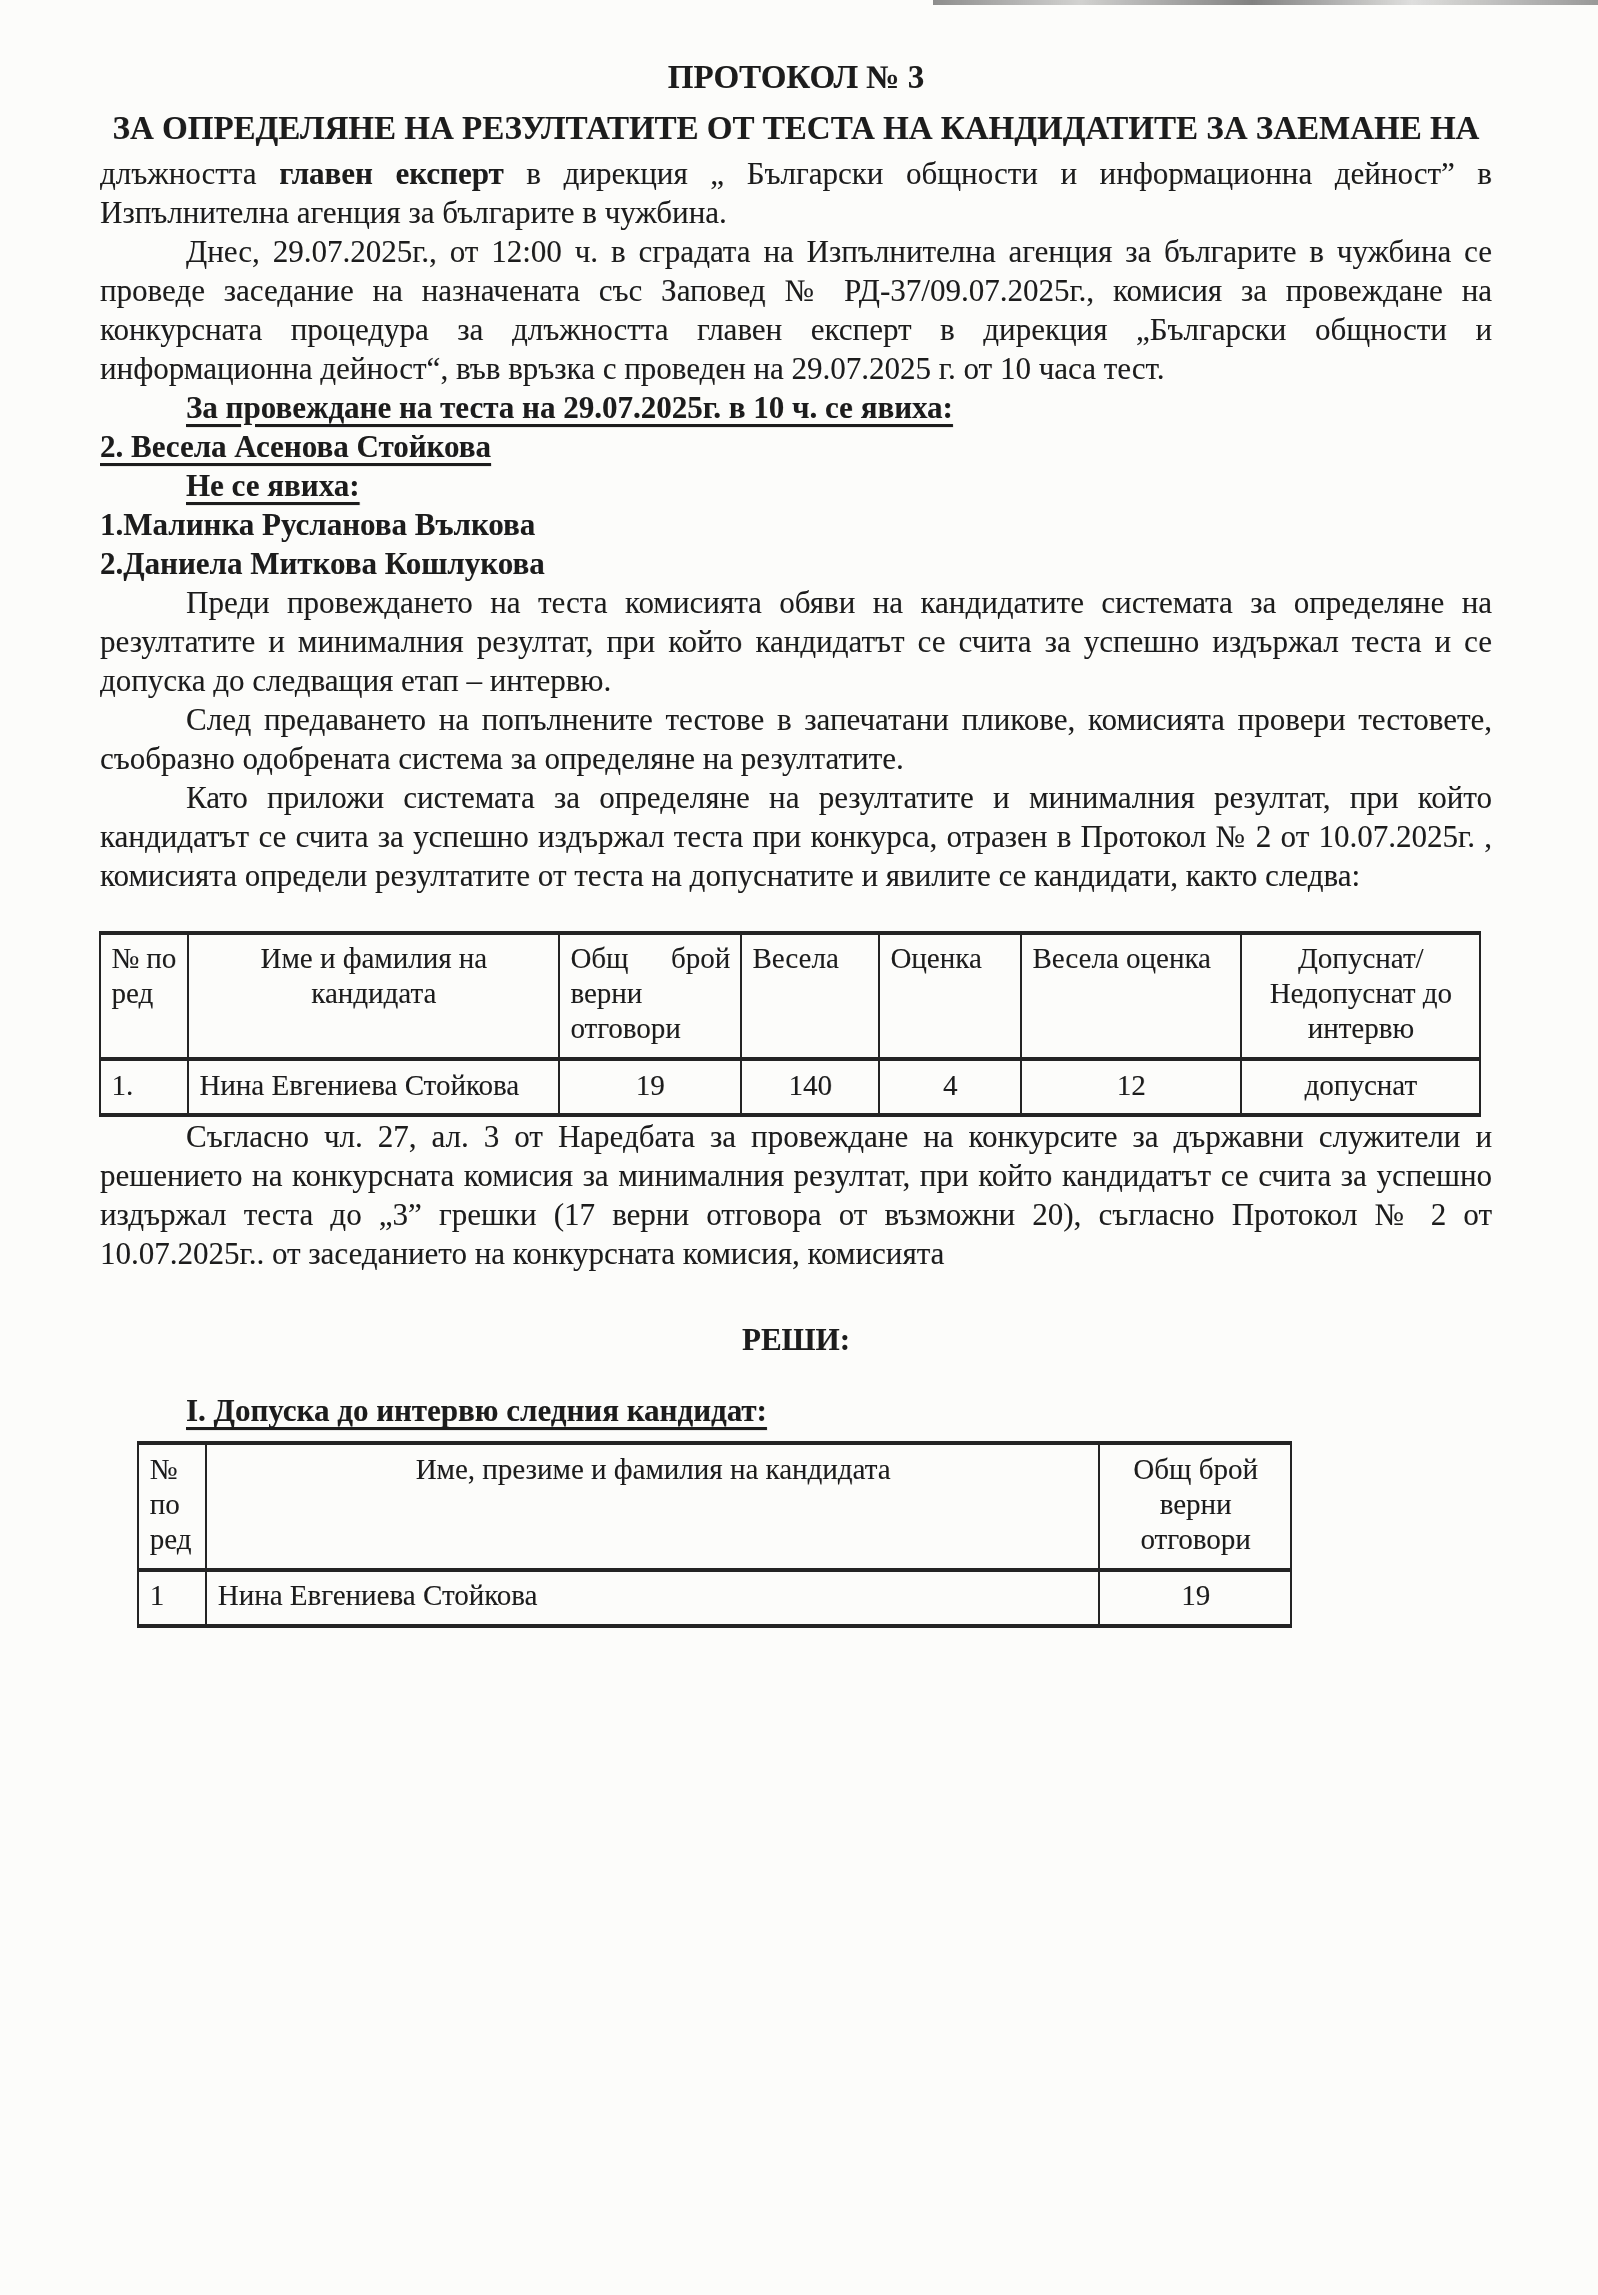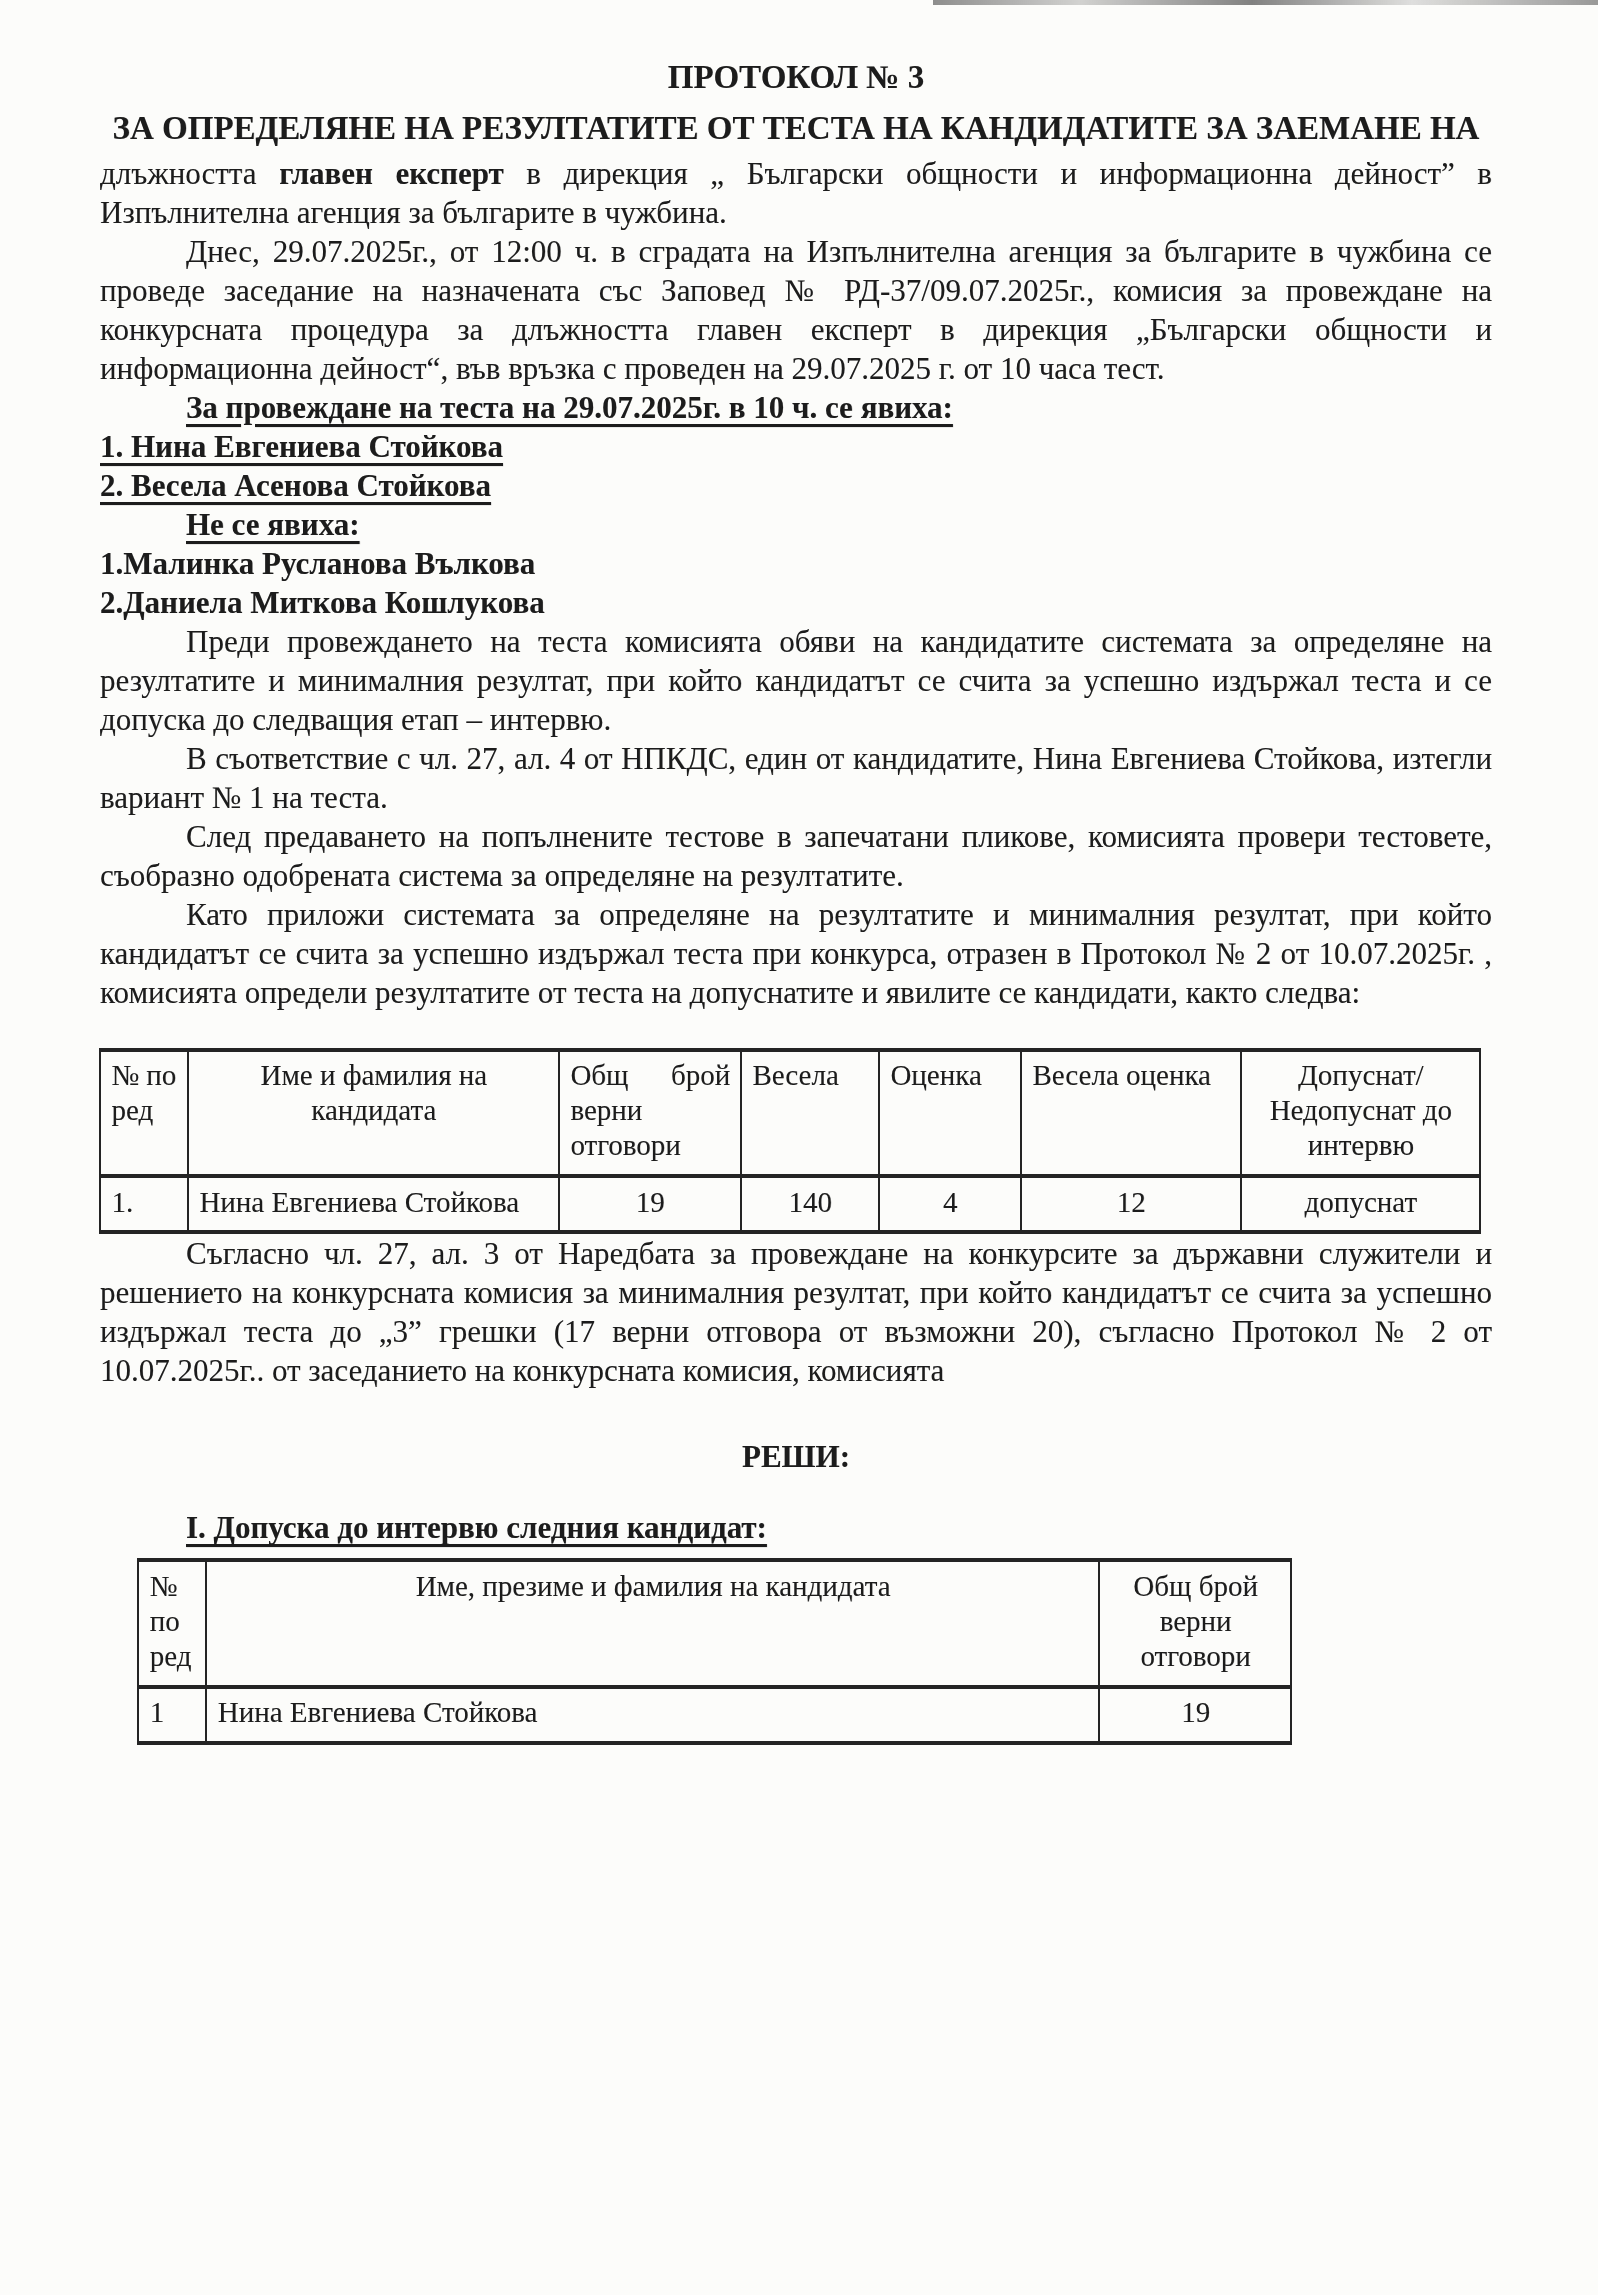--- a/index.html
+++ b/index.html
@@ -71,29 +71,27 @@
   <div class="title">
     <div>ПРОТОКОЛ № 3</div>
     <div>ЗА ОПРЕДЕЛЯНЕ НА РЕЗУЛТАТИТЕ ОТ ТЕСТА НА КАНДИДАТИТЕ ЗА ЗАЕМАНЕ НА</div>
   </div>
 
   <p class="bodytxt mt-sm"><span>длъжността </span><b>главен експерт</b><span> в дирекция „ Български общности и информационна дейност” в Изпълнителна агенция за българите в чужбина.</span></p>
 
   <p class="bodytxt indent mt-md">Днес, 29.07.2025г., от 12:00 ч. в сградата на Изпълнителна агенция за българите в чужбина се проведе заседание на назначената със Заповед № РД-37/09.07.2025г., комисия за провеждане на конкурсната процедура за длъжността главен експерт в дирекция „Български общности и информационна дейност“, във връзка с проведен на 29.07.2025 г. от 10 часа тест.</p>
 
   <p class="hd uline indent mt-md">За провеждане на теста на 29.07.2025г. в 10 ч. се явиха:</p>
-  <p class="list-item uline">1. Нина Евгениева Стойкова</p>
   <p class="list-item uline">2. Весела Асенова Стойкова</p>
 
   <p class="hd uline indent mt-lg">Не се явиха:</p>
   <p class="list-item">1.Малинка Русланова Вълкова</p>
   <p class="list-item">2.Даниела Миткова Кошлукова</p>
 
   <p class="bodytxt indent mt-md">Преди провеждането на теста комисията обяви на кандидатите системата за определяне на резултатите и минималния резултат, при който кандидатът се счита за успешно издържал теста и се допуска до следващия етап – интервю.</p>
-  <p class="bodytxt indent">В съответствие с чл. 27, ал. 4 от НПКДС, един от кандидатите, Нина Евгениева Стойкова, изтегли вариант № 1 на теста.</p>
   <p class="bodytxt indent">След предаването на попълнените тестове в запечатани пликове, комисията провери тестовете, съобразно одобрената система за определяне на резултатите.</p>
   <p class="bodytxt indent">Като приложи системата за определяне на резултатите и минималния резултат, при който кандидатът се счита за успешно издържал теста при конкурса, отразен в Протокол № 2 от 10.07.2025г. , комисията определи резултатите от теста на допуснатите и явилите се кандидати, както следва:</p>
 
   <table class="tbl tbl1">
     <colgroup>
       <col style="width:88px">
         <col style="width:371px">
         <col style="width:182px">
       <col style="width:138px">
         <col style="width:142px">

